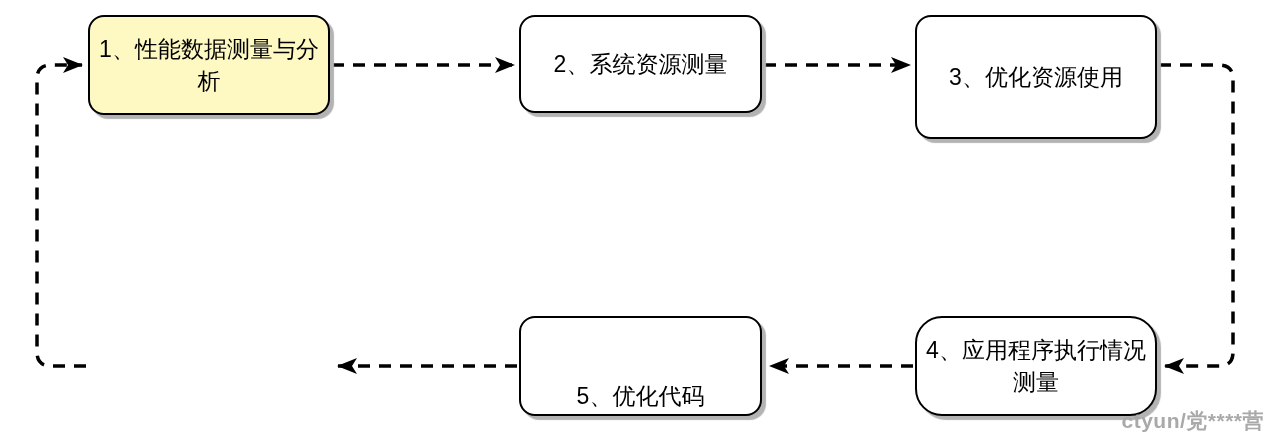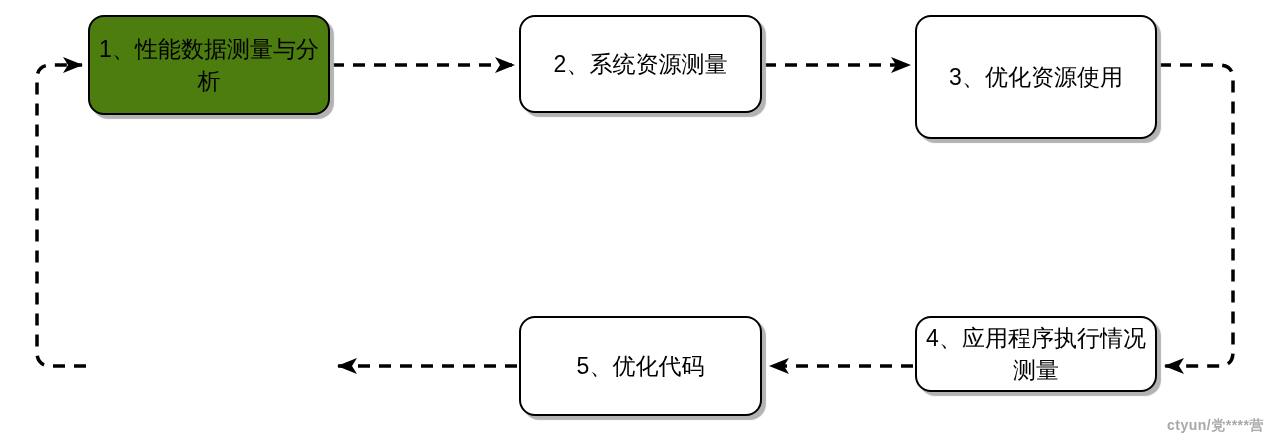--- a/index.html
+++ b/index.html
@@ -33,32 +33,32 @@
     align-items: center;
     justify-content: center;
     text-align: center;
     font-size: 23px;
     font-weight: 500;
     line-height: 32px;
     color: #000000;
     white-space: pre-line;
     padding: 2px 6px;
   }
-  .flow-node.highlight { background: #4d7c0f; }
+  .flow-node.highlight { background: #fef9c3; }
   .node-1 { left: 88px;  top: 15px;  width: 242px; height: 100px; }
   .node-2 { left: 519px; top: 15px;  width: 243px; height: 98px; justify-content: center; }
   .node-3 { left: 915px; top: 15px;  width: 242px; height: 124px; }
-  .node-4 { left: 915px; top: 316px; width: 242px; height: 76px; }
-  .node-5 { left: 519px; top: 316px; width: 243px; height: 100px; }
+  .node-4 { left: 915px; top: 316px; width: 242px; height: 100px; border-radius: 27px; }
+  .node-5 { left: 519px; top: 316px; width: 243px; height: 100px; align-items: flex-end; }
   .node-6 { left: 88px;  top: 316px; width: 242px; height: 100px; }
   .watermark {
     position: absolute;
     right: 2px;
     bottom: 5px;
-    font-size: 14px;
+    font-size: 21px;
     font-weight: 700;
     color: #a9a9a9;
     letter-spacing: 0.5px;
     margin-top: 24px;
   }
 </style>
 </head>
 <body>
 
 <div class="stage">

